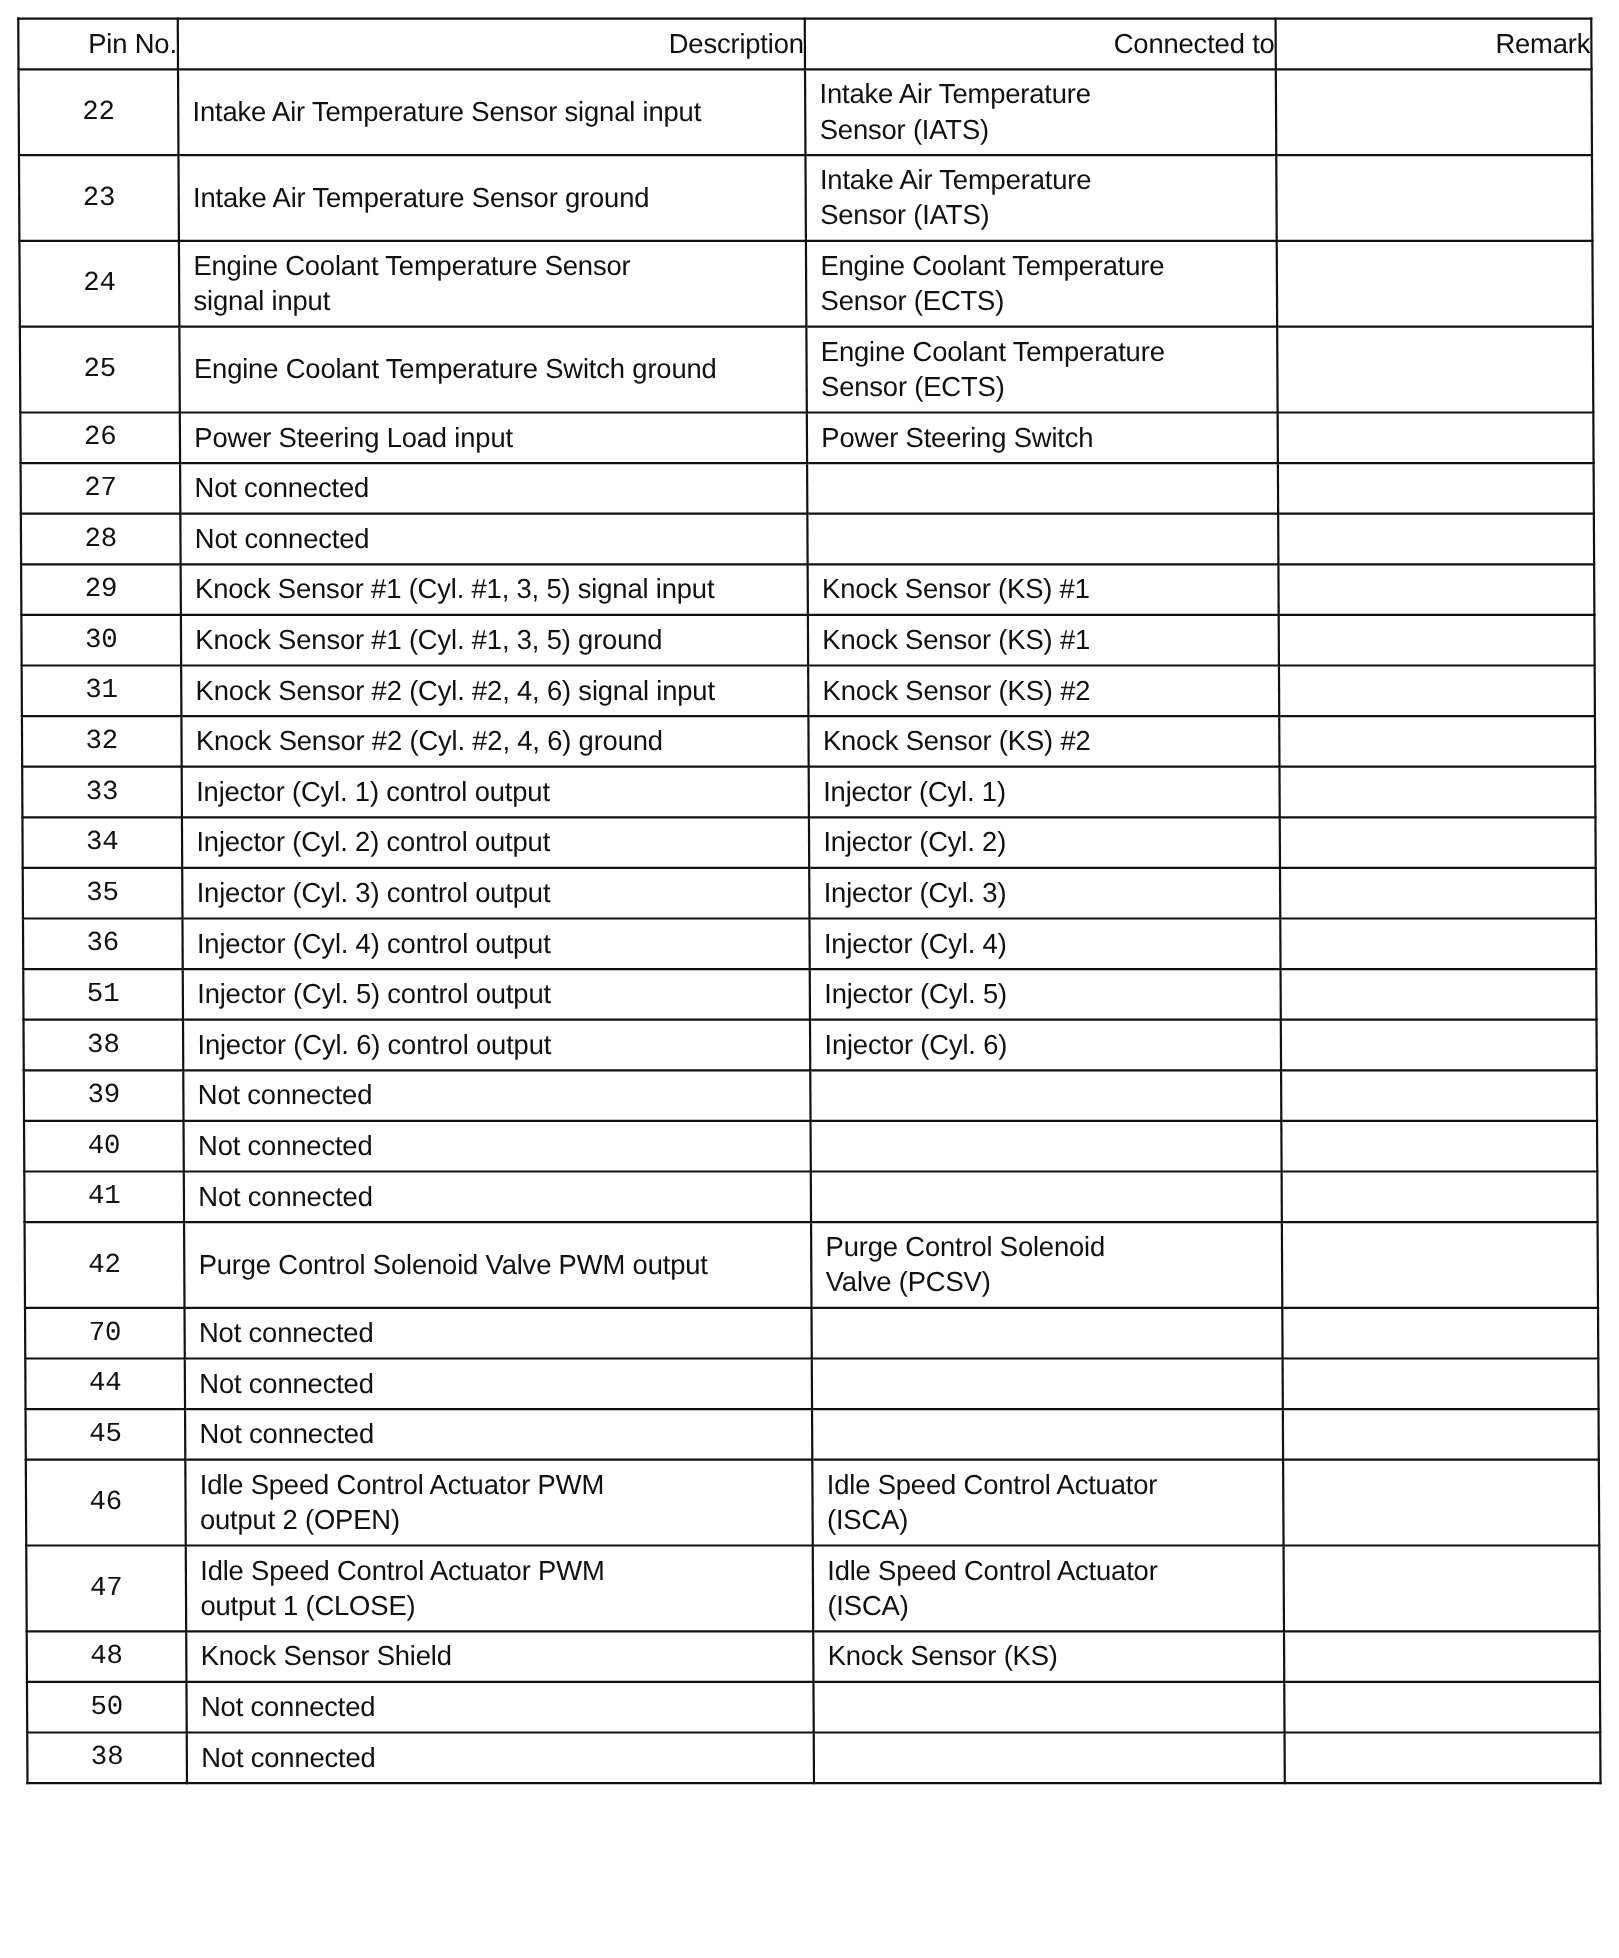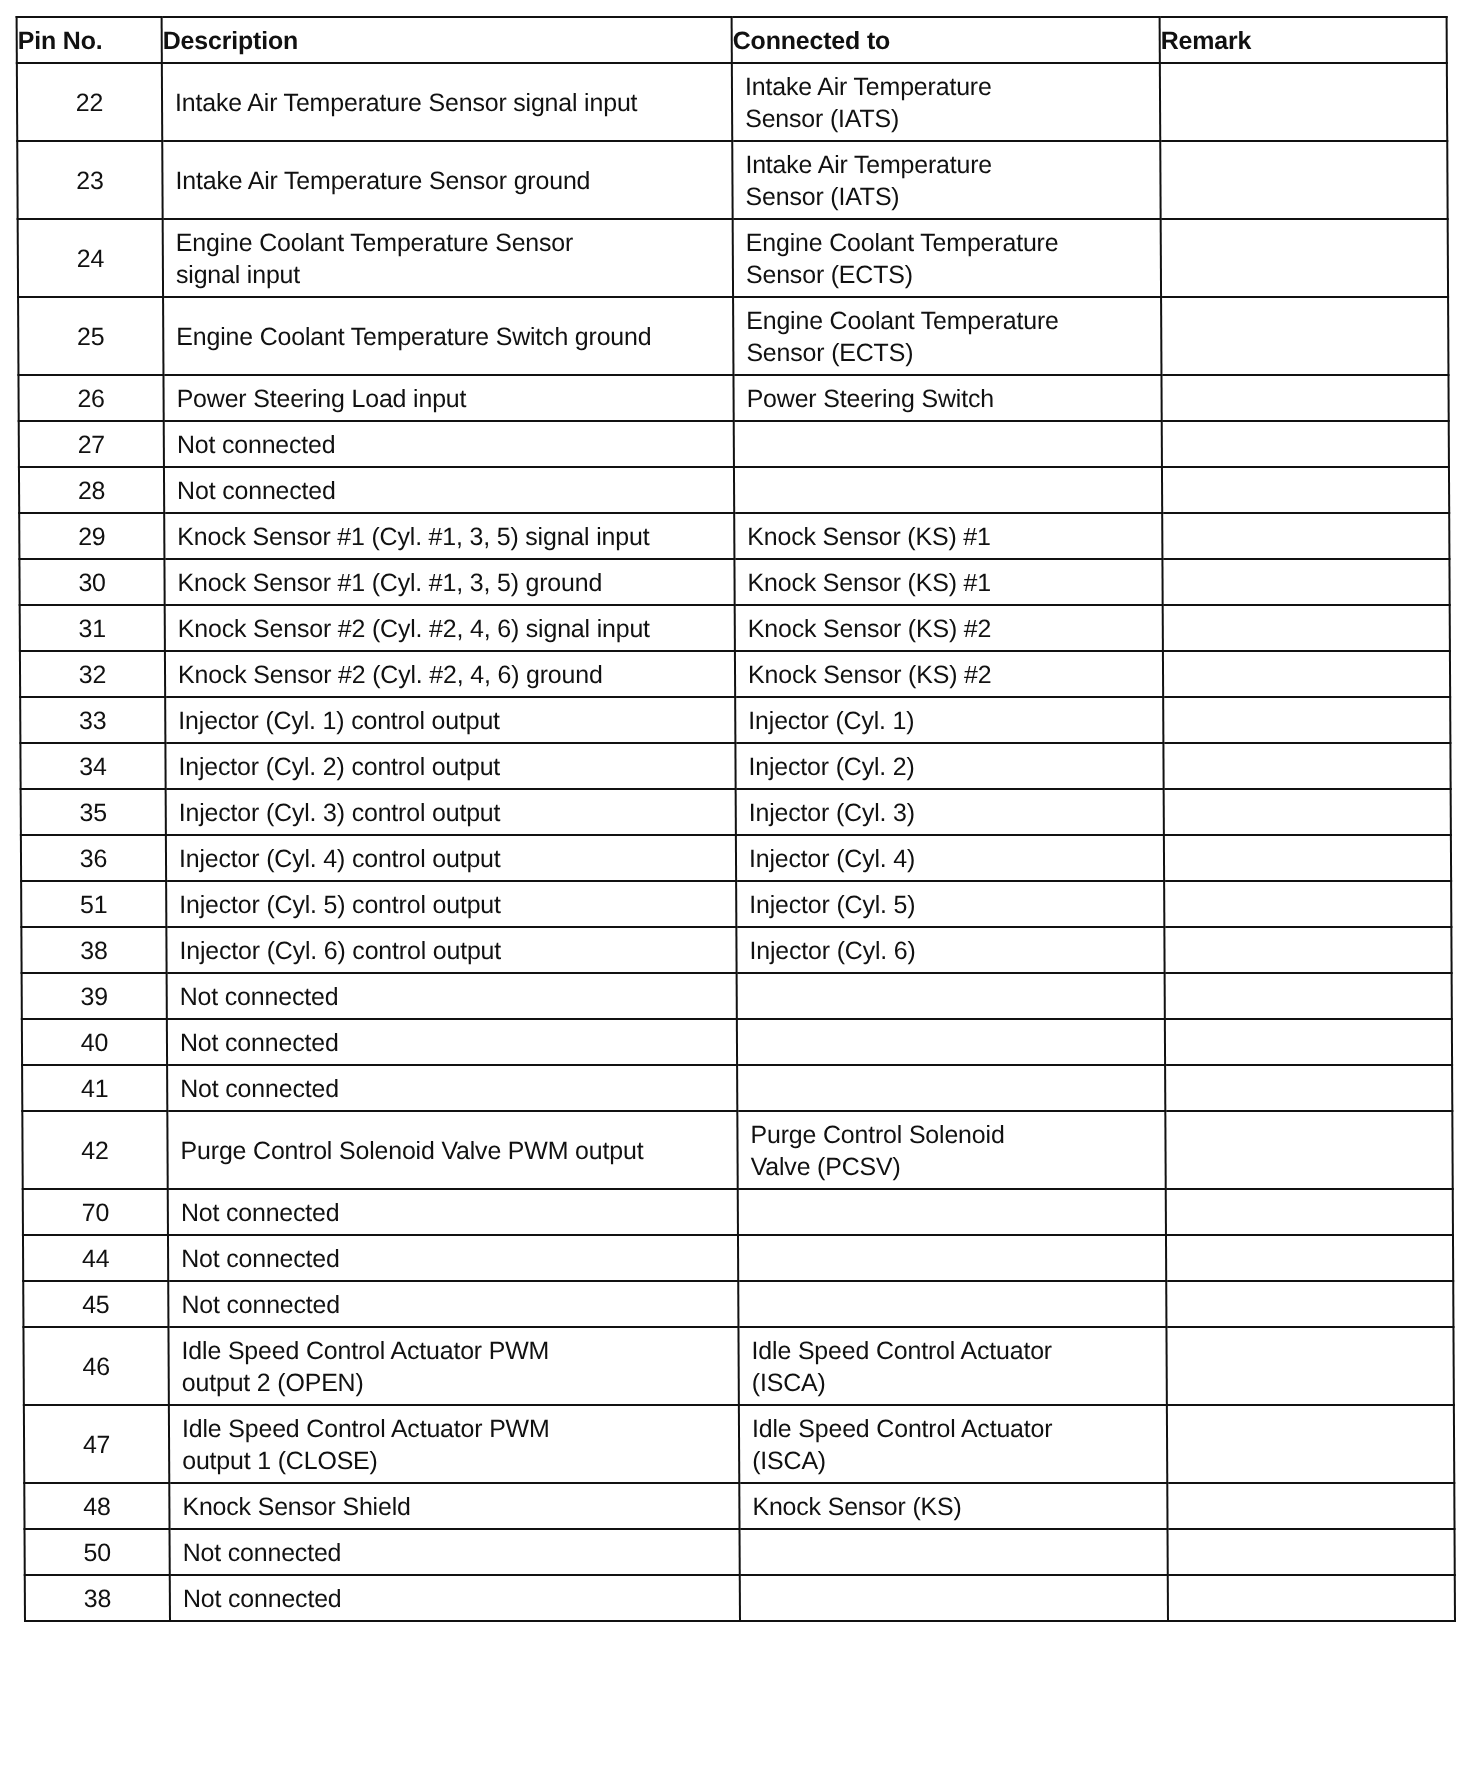--- a/index.html
+++ b/index.html
@@ -27,29 +27,30 @@
   }
   .pin-table th, .pin-table td {
     border: 2.5px solid #111111;
     padding: 0 0 0 12px;
     vertical-align: middle;
     font-size: 25px;
     line-height: 32px;
     letter-spacing: -0.2px;
   }
   .pin-table th {
-    font-weight: bold;
-    text-align: left;
+    font-weight: normal;
+    text-align: right;
     height: 44px;
     padding: 0;
     font-size: 25px;
   }
   .pin-table td.pin {
     text-align: center;
     padding: 0;
+    font-family: Liberation Mono, monospace;
   }
   .pin-table td.desc, .pin-table td.conn {
     font-weight: normal;
   }
   .pin-table tr.single td { height: 44px; }
   .pin-table tr.double td { height: 76px; }
   col.c-pin { width: 145px; }
   col.c-desc { width: 570px; }
   col.c-conn { width: 428px; }
   col.c-remark { width: 287px; }

